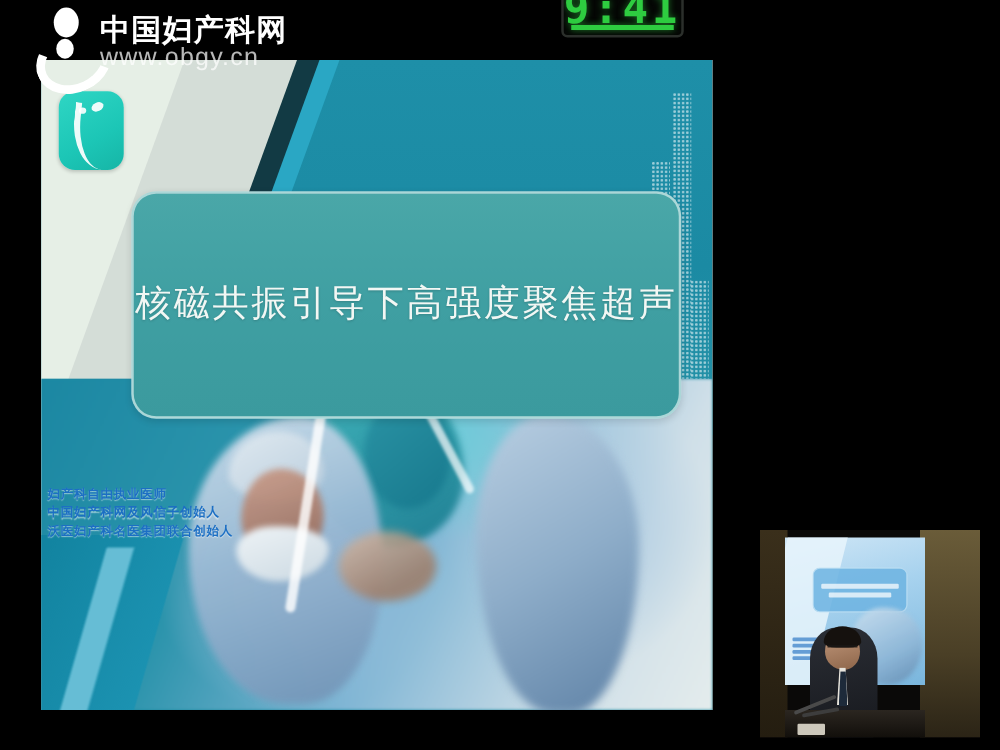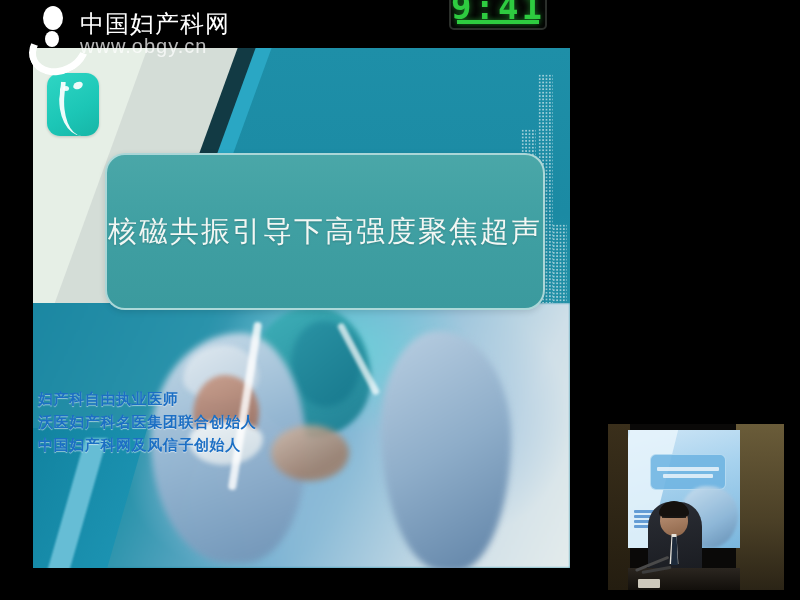--- a/index.html
+++ b/index.html
@@ -106,21 +106,21 @@
     border-radius: 50%;
     border-top-color: transparent;
     border-right-color: transparent;
     transform: rotate(-25deg);
   }
   .wm-title {
     position: absolute;
     left: 62px;
     top: 6px;
     font-size: 24px;
-    font-weight: normal;
+    font-weight: bold;
     color: #ffffff;
     letter-spacing: 1px;
     white-space: nowrap;
     text-shadow: 0 1px 2px rgba(0,0,0,0.8);
   }
   .wm-url {
     position: absolute;
     left: 62px;
     top: 33px;
     font-size: 20px;
@@ -252,21 +252,21 @@
     background: rgba(255,255,255,0.9);
     border-radius: 50%;
   }
 
   
   .title-box {
     position: absolute;
     left: 72px;
     top: 105px;
     width: 440px;
-    height: 157px;
+    height: 182px;
     border-radius: 20px;
     background: linear-gradient(180deg, #4aa7a8 0%, #3f9fa2 50%, #3b9a9e 100%);
     border: 2px solid rgba(190,225,224,0.85);
     box-sizing: border-box;
     display: flex;
     flex-direction: column;
     align-items: center;
     justify-content: center;
     box-shadow: 0 2px 6px rgba(0,0,0,0.12);
   }
@@ -430,21 +430,21 @@
   
   .creds {
     position: absolute;
     left: 5px;
     top: 340px;
     width: 280px;
     z-index: 12;
   }
   .cred-line {
     color: #1c6fc4;
-    font-size: 15px;
+    font-size: 10px;
     font-weight: bold;
     line-height: 1.52;
     letter-spacing: 0.6px;
     white-space: nowrap;
     text-shadow: 0 1px 1px rgba(255,255,255,0.55);
   }
 
   
   #pip {
     position: absolute;
@@ -699,22 +699,22 @@
       <div class="photo-wedge"></div>
       <div class="photo-wedge2"></div>
     </div>
 
     <div class="title-box">
       <div class="title-line">核磁共振引导下高强度聚焦超声</div>
     </div>
 
     <div class="creds">
       <div class="cred-line">妇产科自由执业医师</div>
+      <div class="cred-line">中国妇产科网及风信子创始人</div>
       <div class="cred-line">沃医妇产科名医集团联合创始人</div>
-      <div class="cred-line">中国妇产科网及风信子创始人</div>
     </div>
 
   </div>
 
   <div id="pip">
     <div class="pip-wall-left"></div>
     <div class="pip-wall-right"></div>
     <div class="pip-wall-vert"></div>
 
     <div class="pip-screen">

